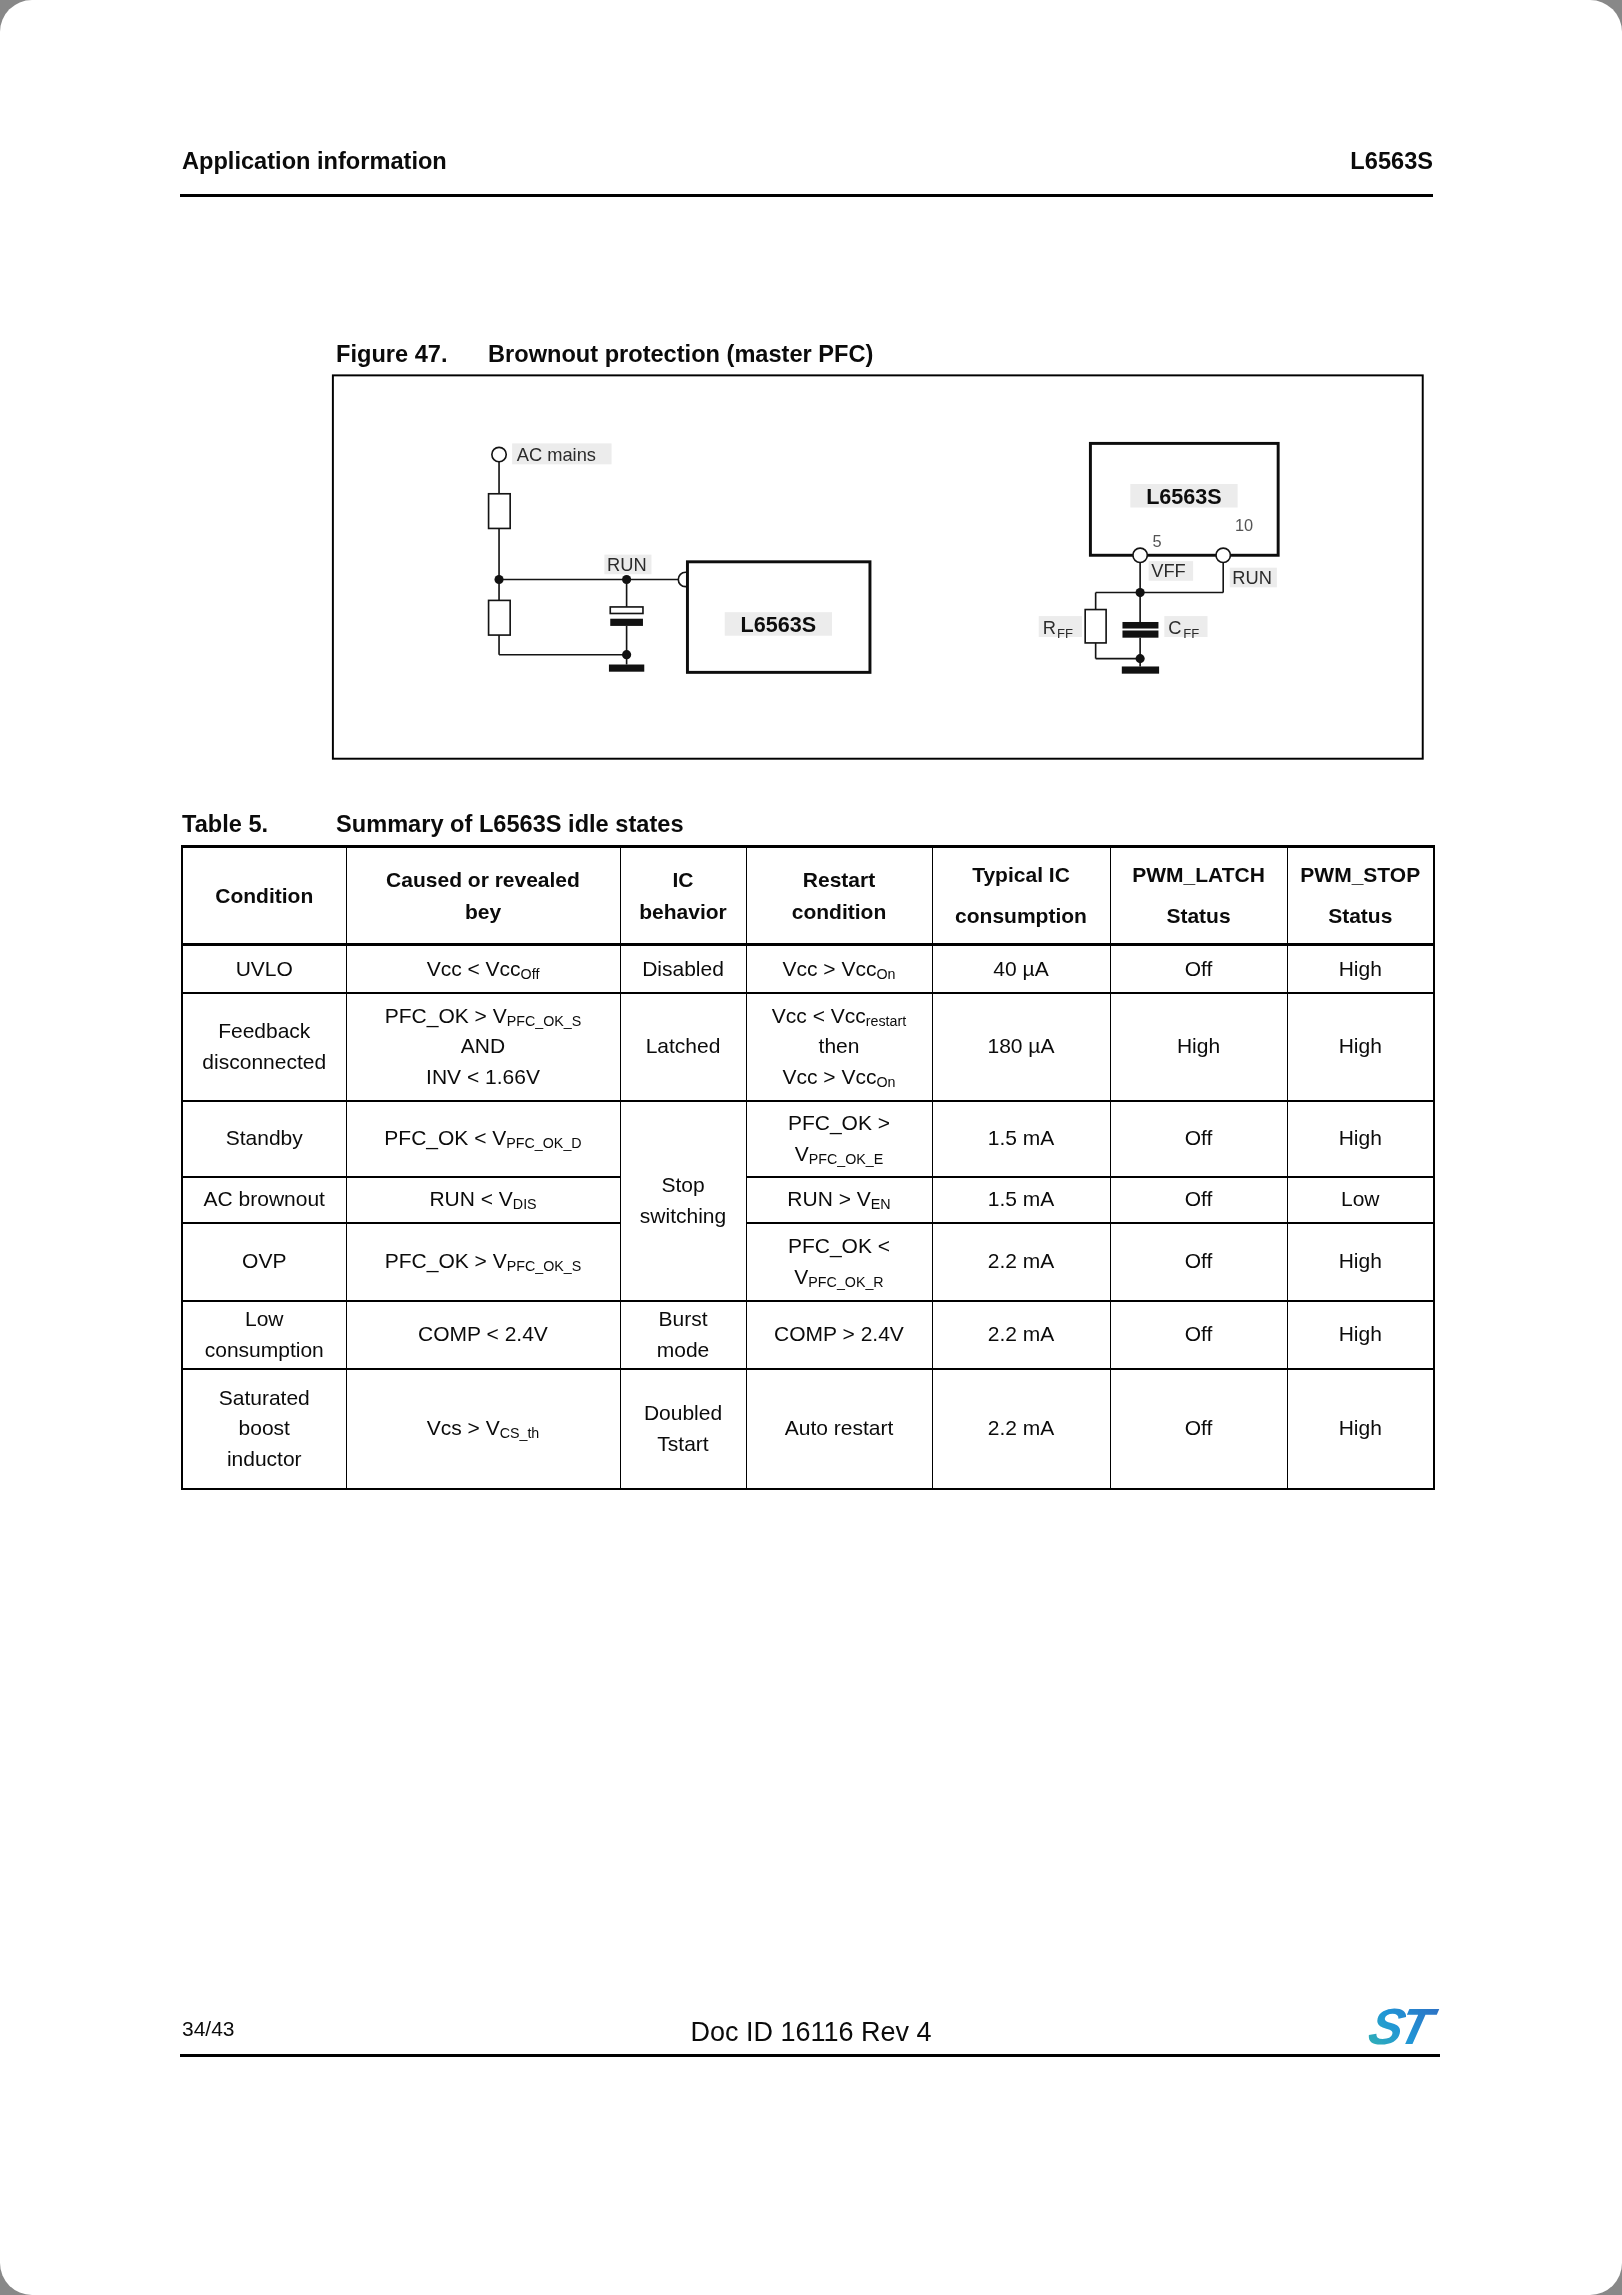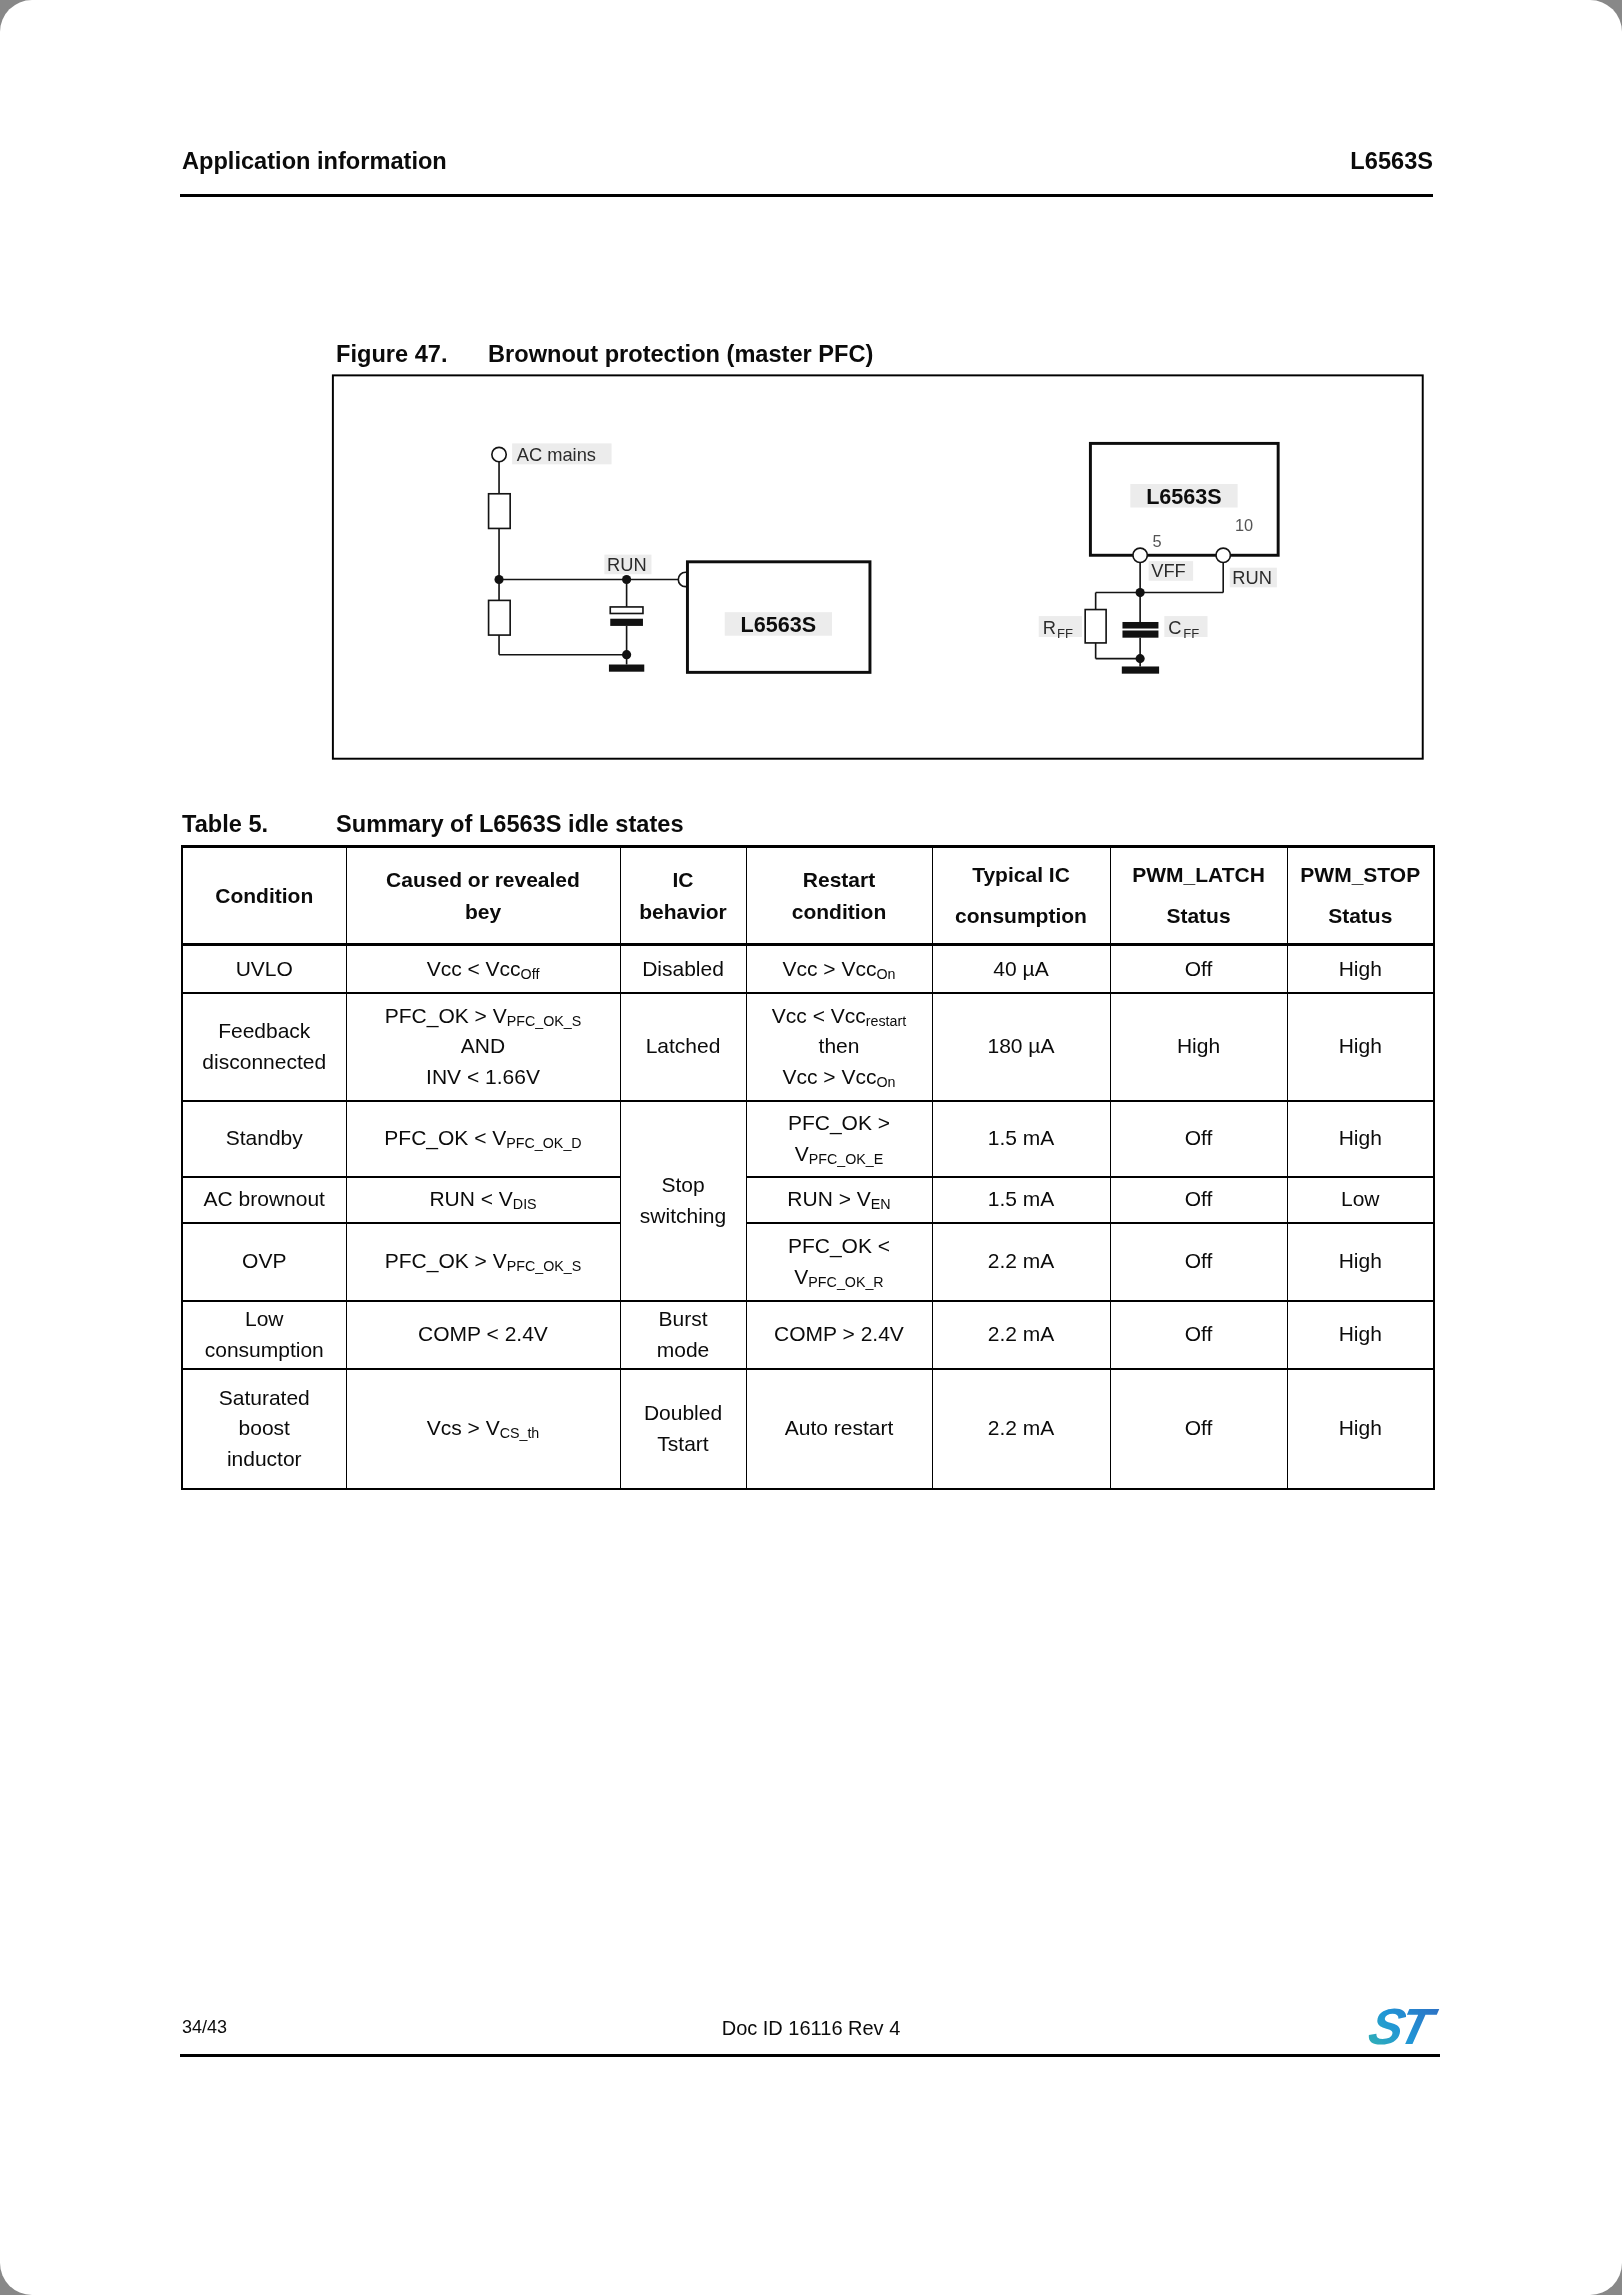--- a/index.html
+++ b/index.html
@@ -53,22 +53,22 @@
   table.idle th,table.idle td{
     border:1.3px solid #000;
     border-top-width:2px;border-bottom-width:2px;
     vertical-align:middle;padding:2.6px 5.2px;
     font-weight:normal;line-height:1.45;
   }
   table.idle th{font-weight:bold;border-bottom:3.9px solid #000;line-height:1.5;}
   table.idle th.lh-wide{line-height:1.95;}
   sub{font-size:68%;vertical-align:-0.22em;line-height:0;}
   
-  .footer-page{position:absolute;left:182px;top:2017px;font-size:18px;}
-  .footer-doc{position:absolute;left:0;top:2017px;width:1622px;text-align:center;font-size:20px;}
+  .footer-page{position:absolute;left:182px;top:2017px;font-size:21px;}
+  .footer-doc{position:absolute;left:0;top:2017px;width:1622px;text-align:center;font-size:27px;}
   .footer-rule{position:absolute;left:180px;top:2054px;width:1260px;height:2.6px;background:#000;}
   .footer-logo{position:absolute;left:1368px;top:1998px;width:72px;height:56px;}
 </style>
 </head>
 <body>
 
 <div class="page">
 
   <div class="running-header">
     <span>Application information</span>

